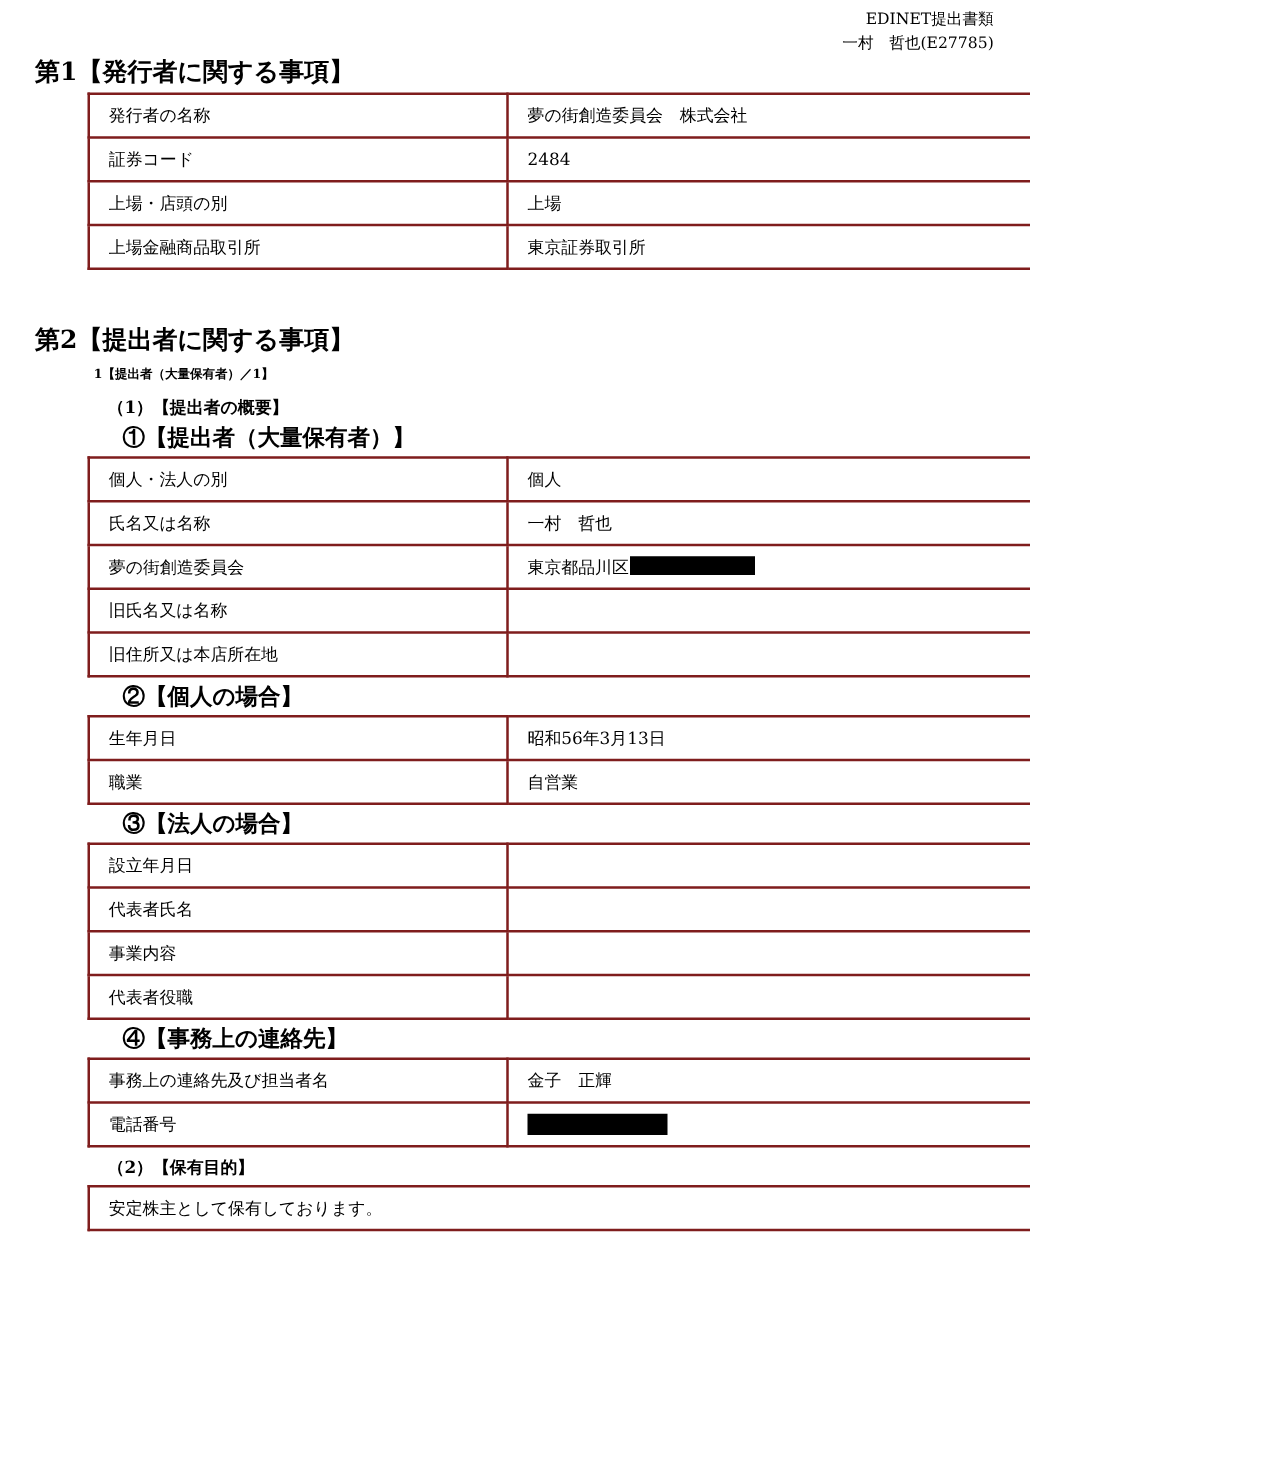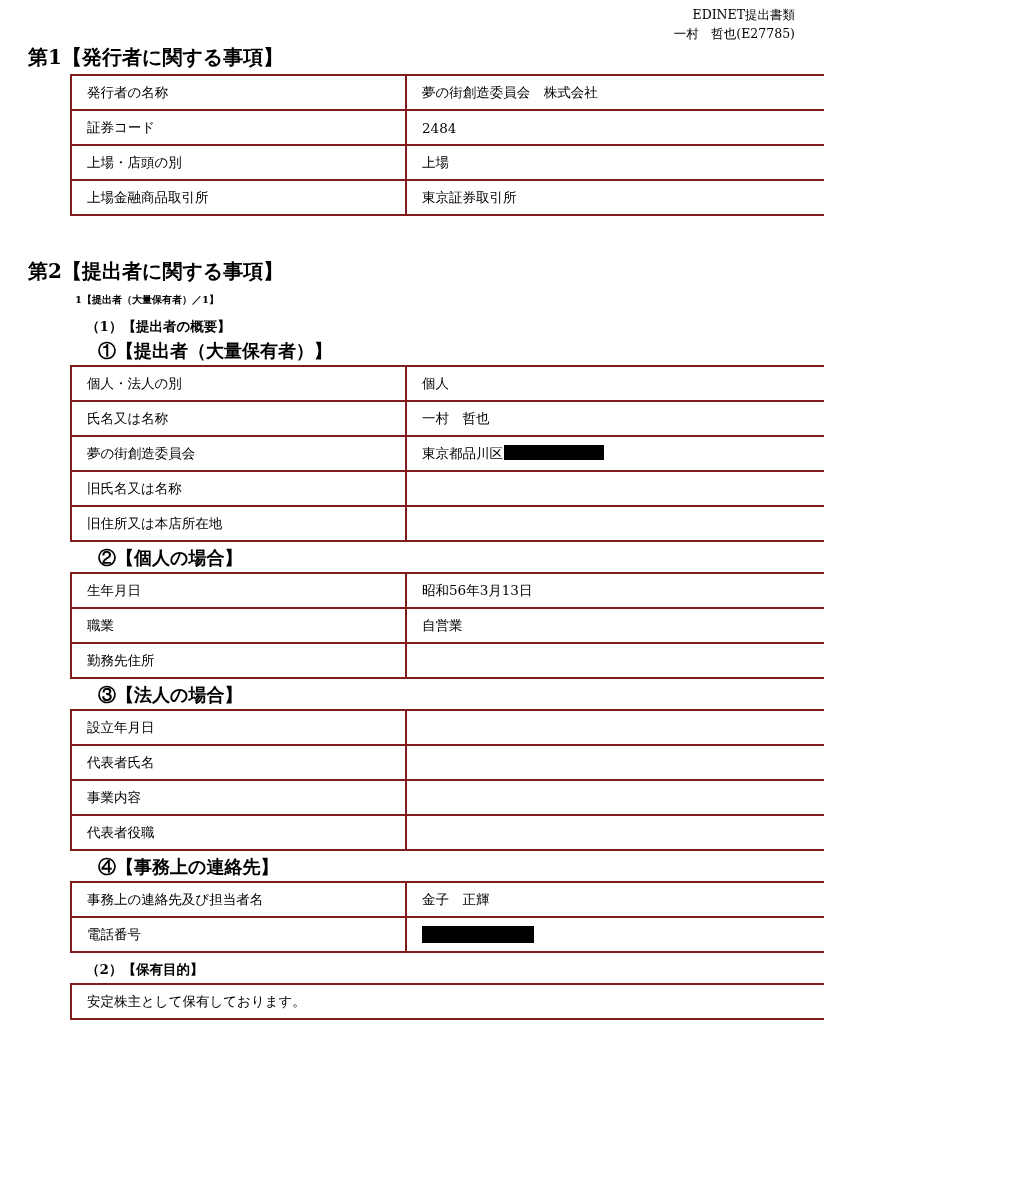--- a/index.html
+++ b/index.html
@@ -141,24 +141,20 @@
   <table class="data">
     <tbody>
         <tr>
       <td class="lbl">生年月日</td>
       <td class="val">昭和56年3月13日</td>
     </tr>
     <tr>
       <td class="lbl">職業</td>
       <td class="val">自営業</td>
     </tr>
-    <tr>
-      <td class="lbl">勤務先住所</td>
-      <td class="val"></td>
-    </tr>
   </tbody>
     </table>
 
   <div class="sub3 gap">③【法人の場合】</div>
 
   <table class="data">
     <tbody>
         <tr>
       <td class="lbl">設立年月日</td>
       <td class="val"></td>

